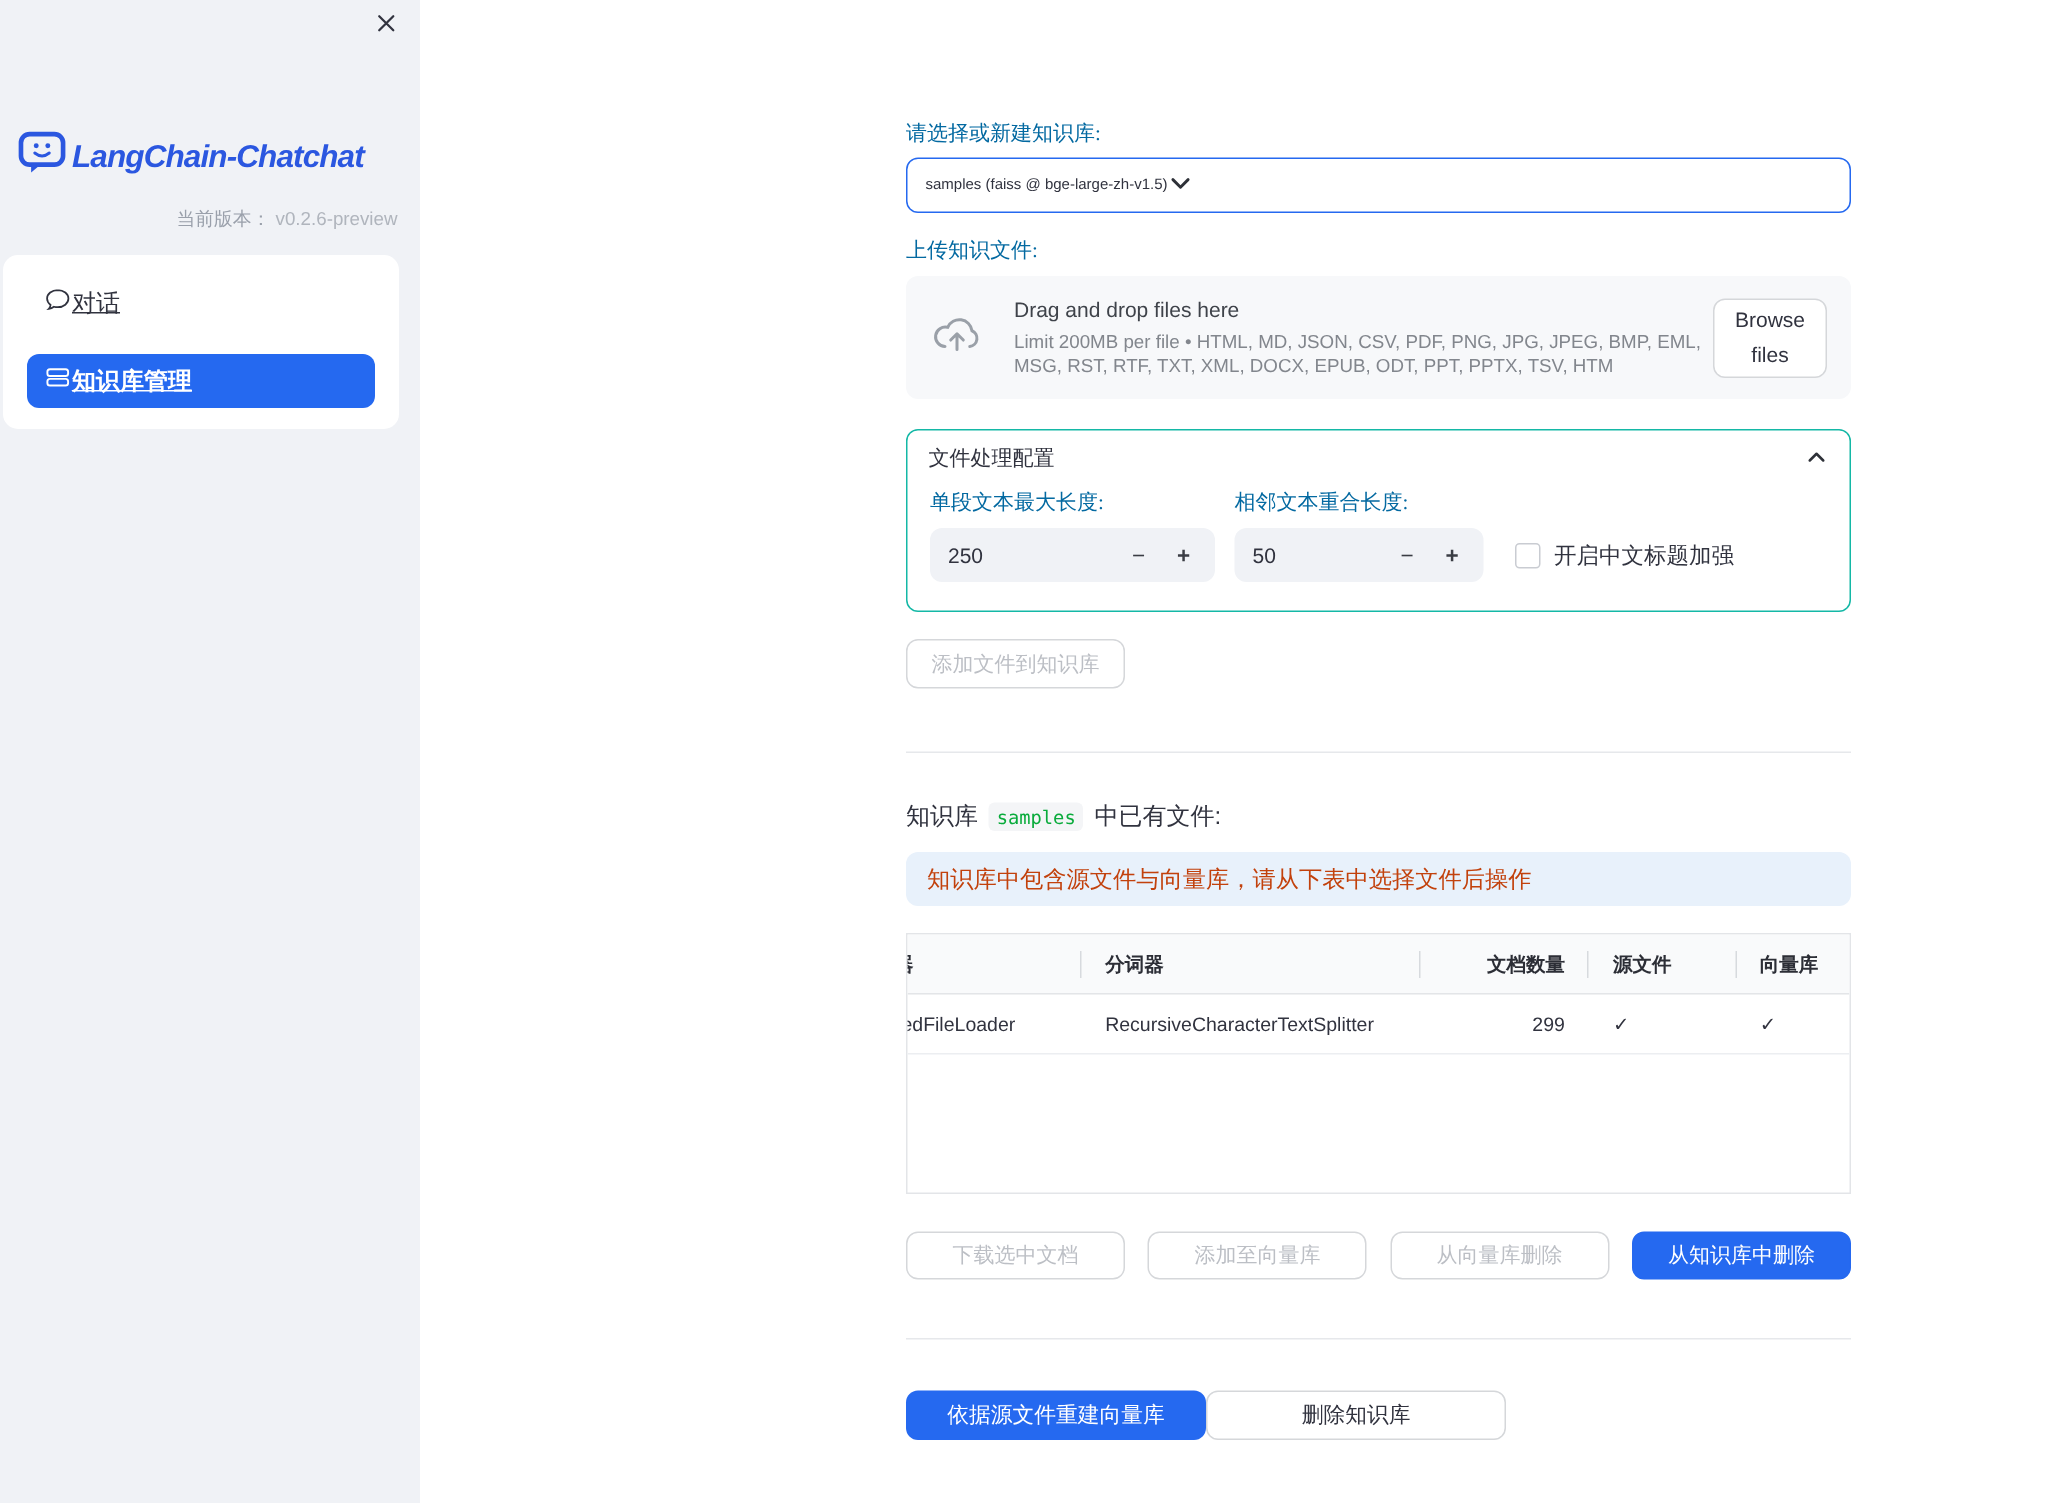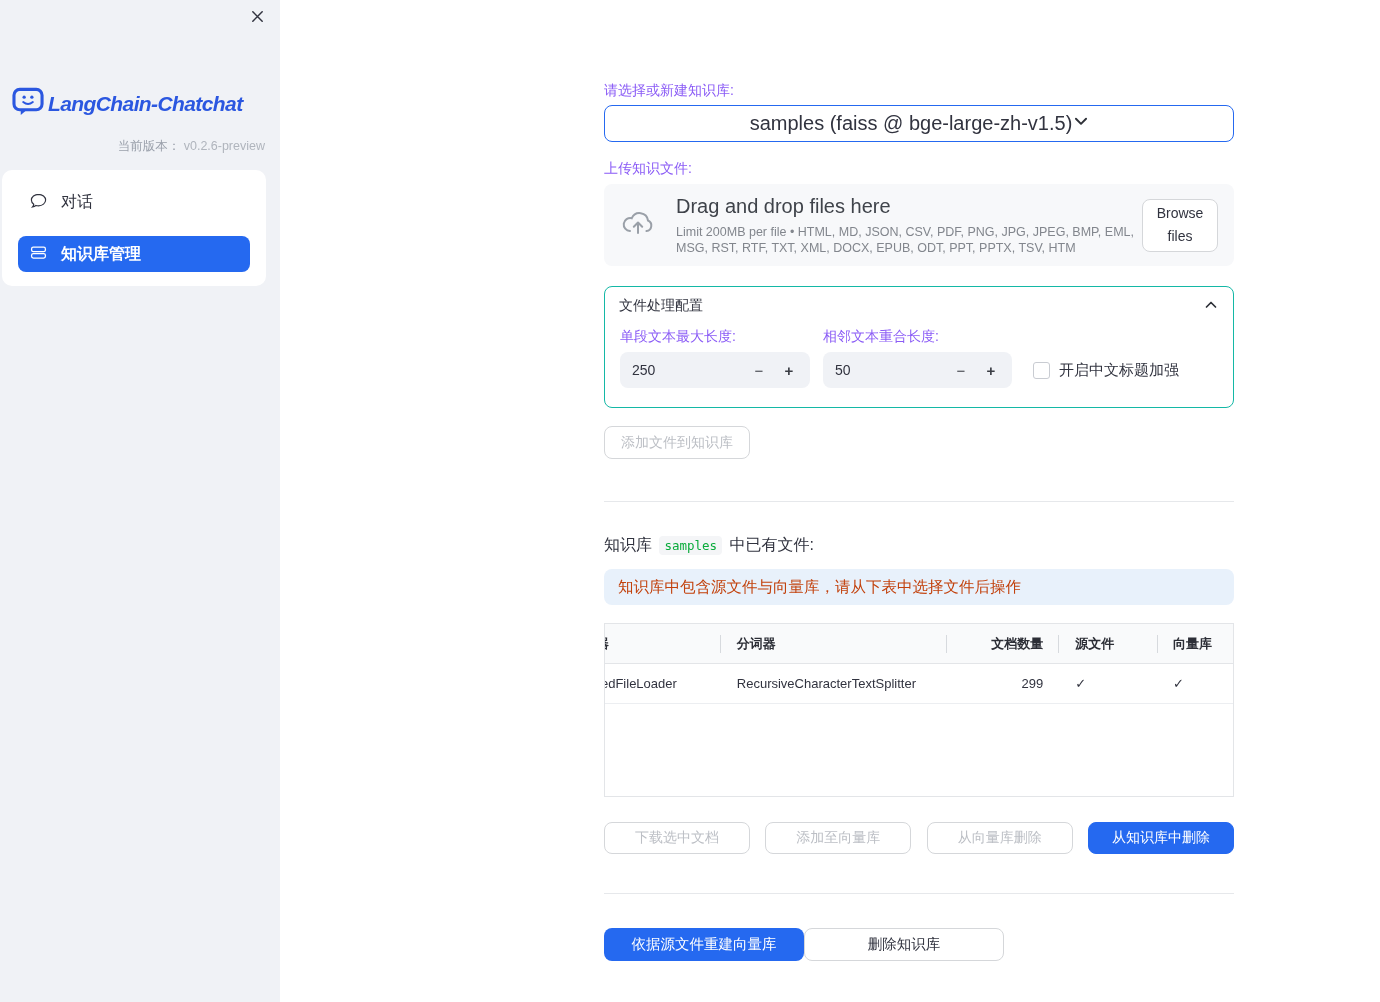--- a/index.html
+++ b/index.html
@@ -15,54 +15,54 @@
   
   .sidebar { position:absolute; left:0; top:0; width:280px; height:1002px; background:#f0f2f6; }
   .close-btn { position:absolute; top:8px; right:13px; width:20px; height:20px;
     display:flex; align-items:center; justify-content:center; cursor:pointer; }
   .logo-row { position:absolute; top:87px; left:12px; display:flex; align-items:center; gap:3px; }
   .logo-text { font-size:21px; font-weight:bold; font-style:italic; color:#2b57e0; letter-spacing:-0.6px; white-space:nowrap; }
   .version { position:absolute; top:138px; right:15px; font-size:12.5px; color:#9aa0ab; }
   .version .ver-val { color:#b0b5bd; }
   .menu-card { position:absolute; left:2px; top:170px; width:264px; background:#ffffff;
     border-radius:10px; padding:14px 16px; }
-  .menu-item { height:36px; display:flex; align-items:center; gap:14px; padding:0 12px;
-    border-radius:8px; font-size:16px; color:#31333f; cursor:pointer; margin-bottom:9px; }
+  .menu-item { height:36px; display:flex; align-items:center; gap:1px; padding:0 12px;
+    border-radius:8px; font-size:16px; color:#31333f; cursor:pointer; margin-bottom:9px;text-decoration:underline; }
   .menu-item:last-child { margin-bottom:0; }
   .menu-item.active { background:#2569f0; color:#ffffff; font-weight:700;margin-top:16px; }
 
   
   .content { position:absolute; left:604px; top:0; width:630px; }
-  .field-label { font-size:14px; line-height:14px; color:#8b5cf6; }
+  .field-label { font-size:14px; line-height:14px; color:#0369a1;font-family:Liberation Serif, serif; }
   .top-label { padding-top:83px; }
 
   .select-box { margin-top:8px; height:37px; border:1.5px solid #2569f0; border-radius:8px;
-    background:#fff; display:flex; align-items:center; justify-content:center;
-    padding:0 10px 0 12px; font-size:20px; cursor:pointer; }
+    background:#fff; display:flex; align-items:center; justify-content:flex-start;
+    padding:0 10px 0 12px; font-size:10px; cursor:pointer; }
 
   .upload-label { margin-top:19px; }
   .dropzone { margin-top:9px; height:82px; background:#f7f8fa; border-radius:8px;
     display:flex; align-items:center; padding:0 16px; }
   .dz-texts { margin-left:20px; flex:1; }
-  .dz-title { font-size:20px; color:#3f434a; }
+  .dz-title { font-size:14px; color:#3f434a; }
   .dz-limit { font-size:12.5px; color:#82868d; margin-top:6px; line-height:16px; max-width:478px; }
   .browse-btn { width:76px; min-height:53px; background:#fff; border:1px solid #d5d7da;
     border-radius:8px; font-size:14px; color:#31333f; display:flex; align-items:center;
     justify-content:center; text-align:center; line-height:23px; cursor:pointer; }
 
   .expander { margin-top:20px; border:1px solid #14b8a6; border-radius:8px; }
   .exp-header { height:38px; display:flex; align-items:center; justify-content:space-between;
     padding:0 14px; font-size:14px; cursor:pointer; }
   .exp-body { display:flex; padding:4px 15px 19px; align-items:flex-start; }
   .num-field .field-label { margin-bottom:9px; }
   .num-input { height:36px; background:#f0f2f6; border-radius:8px; display:flex;
     align-items:center; padding:0 14px 0 12px; font-size:14px; }
   .num-field:nth-child(1) .num-input { width:190px; }
   .num-field:nth-child(2) { margin-left:13px; }
-  .num-field:nth-child(2) .num-input { width:189px;align-items:center; }
+  .num-field:nth-child(2) .num-input { width:166px;align-items:center; }
   .num-val { flex:1; }
   .step-btn { color:#3a3d44; font-size:15px; cursor:pointer; width:14px; text-align:center; }
   .step-minus { margin-right:16px; }
   .step-plus { font-weight:bold; }
   .checkbox-wrap { margin-left:21px; align-self:flex-end; height:36px; display:flex;
     align-items:center; gap:9px; cursor:pointer; }
   .checkbox { width:17px; height:17px; border:1px solid #c9ccd2; border-radius:3px; background:#fff; }
   .checkbox-label { font-size:15px; }
 
   .add-btn { margin-top:18px; height:33px; padding:0 16px; border:1px solid #d5d7da;

